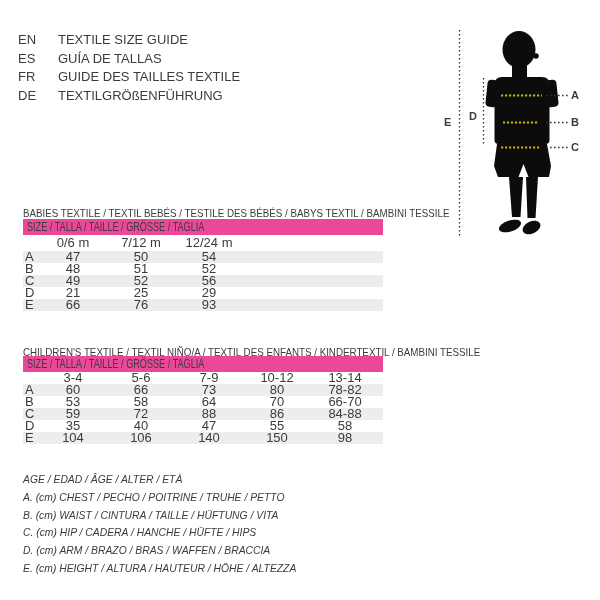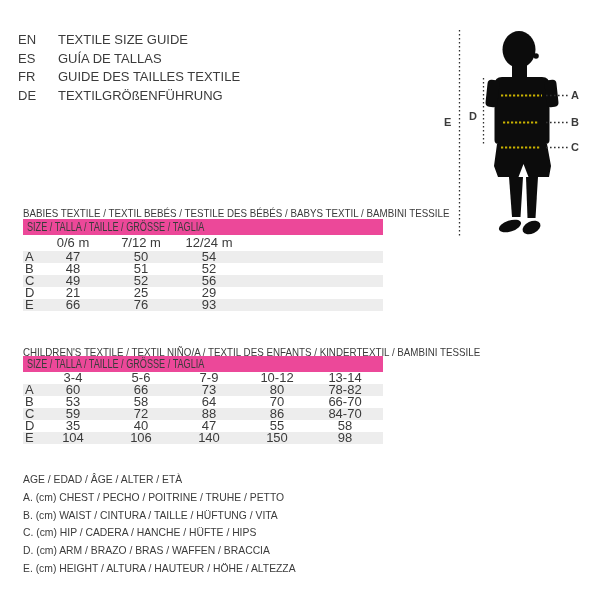--- a/index.html
+++ b/index.html
@@ -36,21 +36,21 @@
   .lbl{text-align:left;padding-left:2px;}
   
   #diagram-svg{position:absolute;left:440px;top:25px;}
   .measure-label{position:absolute;font-size:11px;font-weight:bold;line-height:12px;color:#3b3b3b;}
   #label-a{left:571px;top:89px;}
   #label-b{left:571px;top:116px;}
   #label-c{left:571px;top:141px;}
   #label-d{left:469px;top:110px;}
   #label-e{left:444px;top:116px;}
   
-  .legend-block{position:absolute;left:23px;top:471px;}
+  .legend-block{position:absolute;left:23px;top:471px;font-style:italic;}
   .legend-line{height:17.8px;line-height:17.8px;font-size:11.5px;}
 </style>
 </head>
 <body>
 
 <div id="canvas">
 
   <div class="lang-block">
     <div class="lang-row">
       <span class="lang-code">EN</span>
@@ -189,21 +189,21 @@
       <span class="cell">70</span>
       <span class="cell">66-70</span>
       <span class="cell"></span>
     </div>
     <div class="grid-row children-cols data-row stripe">
       <span class="cell lbl">C</span>
       <span class="cell">59</span>
       <span class="cell">72</span>
       <span class="cell">88</span>
       <span class="cell">86</span>
-      <span class="cell">84-70</span>
+      <span class="cell">84-88</span>
       <span class="cell"></span>
     </div>
     <div class="grid-row children-cols data-row">
       <span class="cell lbl">D</span>
       <span class="cell">35</span>
       <span class="cell">40</span>
       <span class="cell">47</span>
       <span class="cell">55</span>
       <span class="cell">58</span>
       <span class="cell"></span>

